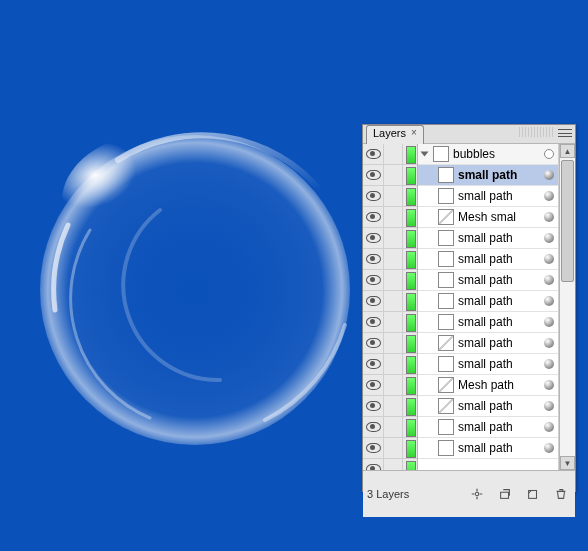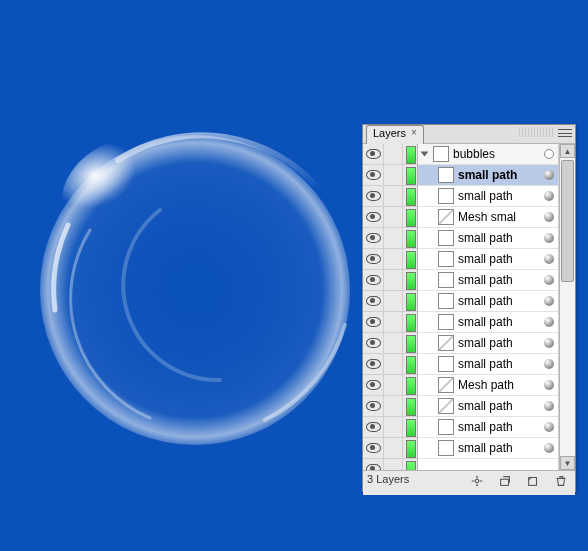--- a/index.html
+++ b/index.html
@@ -29,21 +29,21 @@
 .layer-row.group{background:#f5f5f5}
 .layer-row.sel{background:#b9c9e8}
 .twisty{width:0;height:0;border-top:4px solid transparent;border-bottom:4px solid transparent;border-left:5px solid #666;transform:rotate(90deg);margin:0 2px}
 .indent{width:14px;flex-shrink:0}
 .thumb{width:14px;height:14px;background:#fff;border:1px solid #888;flex-shrink:0}
 .thumb.mesh{background:linear-gradient(135deg,#fff 45%,#ccc 45%,#ccc 55%,#fff 55%)}
 .lname{flex:1;white-space:nowrap;overflow:hidden;font-size:12px}
 .sel .lname{font-weight:bold}
 .dot{width:10px;height:10px;border-radius:50%;background:radial-gradient(circle at 35% 30%,#fff,#999 60%,#666);margin-right:4px;flex-shrink:0}
 .dot.hollow{background:#fff;border:1px solid #888;box-sizing:border-box}
-.status-bar{height:20px;background:#e9e9e9;border-top:1px solid #b5b5b5;display:flex;padding:2px 4px;gap:8px}
+.status-bar{height:20px;background:#e9e9e9;border-top:1px solid #b5b5b5;display:flex;align-items:center;padding:13px 4px;gap:8px}
 .status-text{flex:1;font-size:11px;color:#333}
 .sb-btn{width:20px;height:16px;display:flex;align-items:center;justify-content:center;color:#555}
 .sb-btn svg{width:14px;height:14px}
 </style>
 </head>
 <body>
 
 <div class="canvas">
 <svg width="588" height="551">
   <defs>

